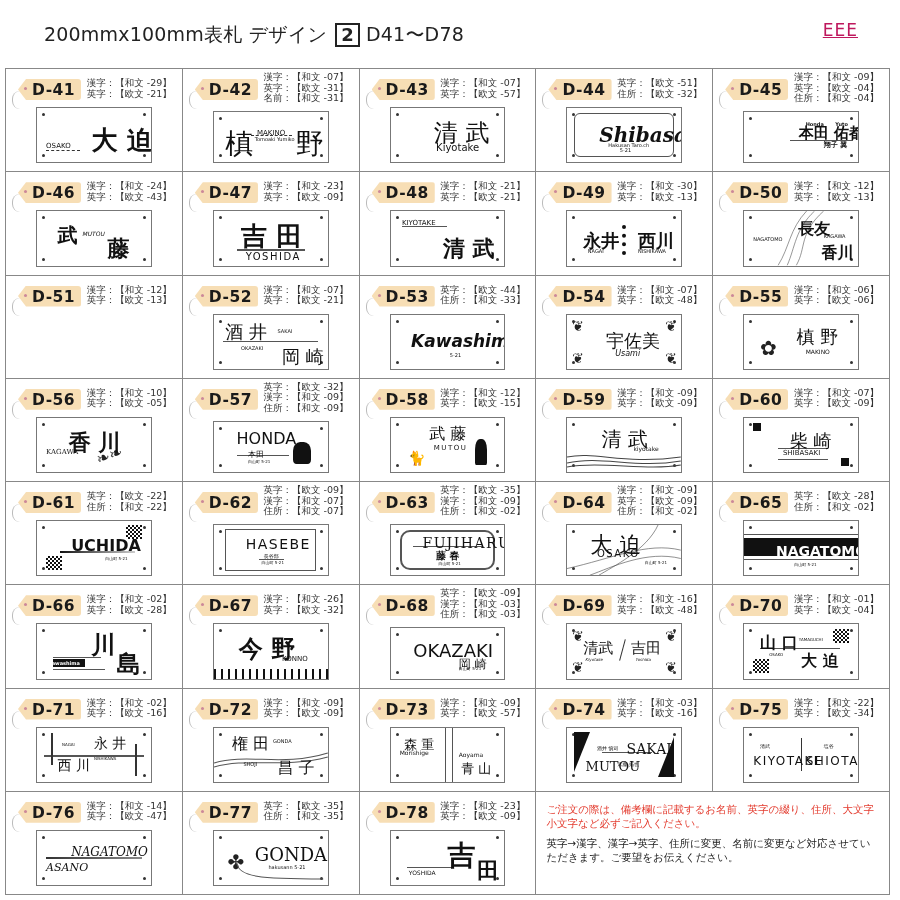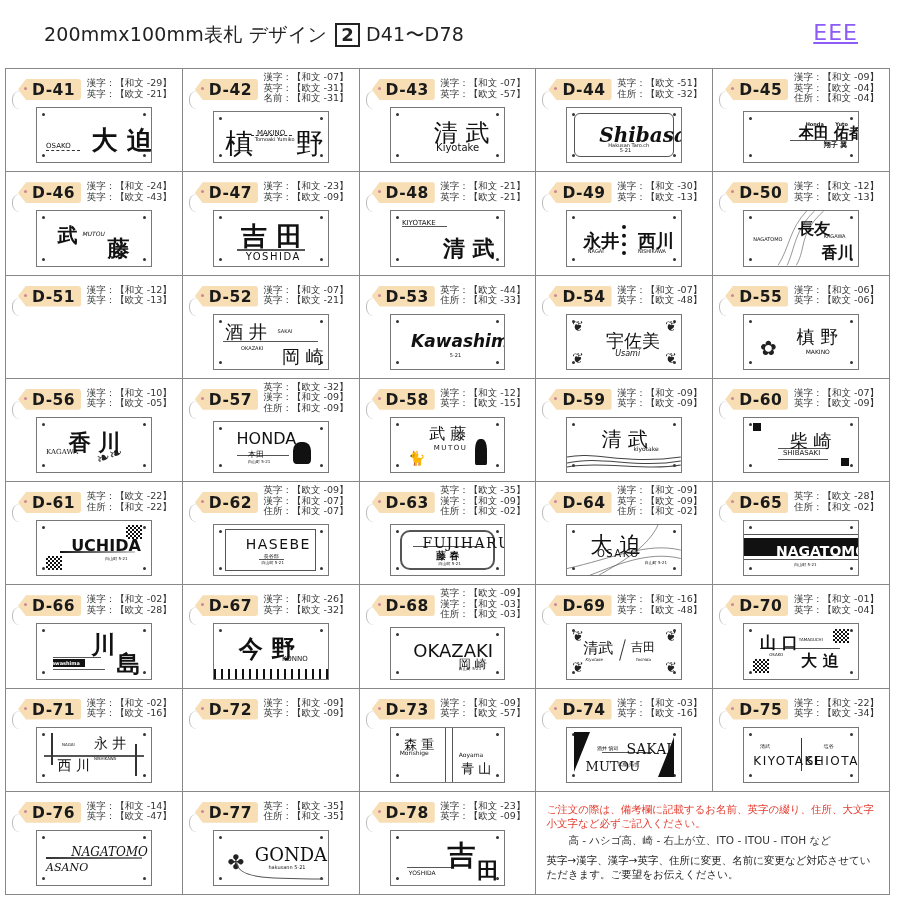--- a/index.html
+++ b/index.html
@@ -1,19 +1,19 @@
 <!DOCTYPE html>
 <html><head>
 <meta charset="utf-8">
 <style>
   * { box-sizing: border-box; margin: 0; padding: 0; }
   body { width: 900px; height: 900px; background: #ffffff; font-family: "DejaVu Sans", sans-serif; color: #222; overflow: hidden; position: relative; }
   .header { position: absolute; top: 22px; left: 44px; font-size: 19px; color: #222; display: flex; align-items: center; letter-spacing: 0.2px; }
   .header .box-num { display: inline-block; border: 2px solid #222; padding: 0 4px; line-height: 20px; font-weight: bold; margin: 0 6px 0 8px; font-size: 18px; }
-  .brand { position: absolute; top: 20px; right: 42px; font-size: 22px; text-decoration: underline; letter-spacing: 1px; color: #8b5cf6; }
+  .brand { position: absolute; top: 20px; right: 42px; font-size: 17px; text-decoration: underline; letter-spacing: 1px; color: #be185d; }
   .grid { position: absolute; left: 5px; top: 68px; width: 885px; height: 827px; display: grid; grid-template-columns: repeat(5, 1fr); grid-template-rows: repeat(8, 1fr); border-top: 1.5px solid #888; border-left: 1.5px solid #888; }
   .cell { border-right: 1.5px solid #888; border-bottom: 1.5px solid #888; position: relative; background: #fff; }
   .tag { position: absolute; left: 12px; top: 10px; background: #f7deb5; font-family: "DejaVu Sans", sans-serif; font-weight: bold; font-size: 15.5px; color: #1a1a1a; padding: 2px 6px 1px 14px; border-radius: 3px 3px 3px 3px; clip-path: polygon(8px 0, 100% 0, 100% 100%, 8px 100%, 0 50%); line-height: 18px; letter-spacing: 0.5px; }
   .tag::before { content: ""; position: absolute; left: 6px; top: 8px; width: 3px; height: 3px; border-radius: 50%; background: #c89; }
   .string { position: absolute; left: 6px; top: 22px; width: 10px; height: 18px; border-left: 1px solid #bbb; border-radius: 8px 0 0 8px; }
   .fonts { position: absolute; right: 10px; top: 3px; font-size: 9.5px; line-height: 10.5px; color: #333; text-align: right; white-space: nowrap; }
   .plate { position: absolute; left: 30px; right: 30px; top: 38px; bottom: 8px; border: 1.5px solid #777; background: #fff; overflow: hidden; }
   .dot { position: absolute; width: 3px; height: 3px; background: #333; border-radius: 50%; }
   .dot.tl { left: 5px; top: 5px; } .dot.tr { right: 5px; top: 5px; } .dot.bl { left: 5px; bottom: 5px; } .dot.br { right: 5px; bottom: 5px; }
   .pt { position: absolute; white-space: nowrap; color: #111; }
@@ -611,21 +611,21 @@
         <div class="dot bl"></div>
         <div class="dot br"></div>
         <div style="position: absolute; inset: 0px;">
           <div style="position:absolute;left:4%;top:6%;font-size:14px">❦</div>
           <div style="position:absolute;right:4%;top:6%;font-size:14px">❦</div>
           <div style="position:absolute;left:4%;bottom:6%;font-size:14px">❦</div>
           <div style="position:absolute;right:4%;bottom:6%;font-size:14px">❦</div>
           <div style="position:absolute;left:48%;top:28%;width:1px;height:40%;background:#333;transform:rotate(15deg)"></div>
         </div>
         <div class="pt k" style="left: 14%; top: 28%; font-size: 15px;">清武</div>
-        <div class="pt k" style="left: 56%; top: 28%; font-size: 12px;">吉田</div>
+        <div class="pt k" style="left: 56%; top: 28%; font-size: 15px;">吉田</div>
         <div class="pt" style="left: 16%; top: 60%; font-size: 4px; font-style: italic;">Kiyotake</div>
         <div class="pt" style="left: 60%; top: 60%; font-size: 4px; font-style: italic;">Yoshida</div>
       </div>
     </div>
     <div class="cell">
       <div class="string"></div>
       <div class="tag">D-70</div>
       <div class="fonts" style="top: 9px;">
         <div>漢字：【和文 -01】</div>
         <div>英字：【欧文 -04】</div>
@@ -669,20 +669,36 @@
         <div class="pt" style="left: 50%; top: 52%; font-size: 4px;">NISHIKAWA</div>
       </div>
     </div>
     <div class="cell">
       <div class="string"></div>
       <div class="tag">D-72</div>
       <div class="fonts" style="top: 9px;">
         <div>漢字：【和文 -09】</div>
         <div>英字：【欧文 -09】</div>
       </div>
+      <div class="plate">
+        <div class="dot tl"></div>
+        <div class="dot tr"></div>
+        <div class="dot bl"></div>
+        <div class="dot br"></div>
+        <div style="position: absolute; inset: 0px;">
+          <svg style="position:absolute;left:0;top:40%" width="100%" height="20" viewBox="0 0 100 20" preserveAspectRatio="none">
+            <path d="M0 14 C30 4 60 18 100 4" stroke="#555" fill="none"></path>
+            <path d="M0 18 C30 8 60 20 100 8" stroke="#555" fill="none"></path>
+          </svg>
+        </div>
+        <div class="pt k" style="left: 16%; top: 12%; font-size: 16px;">権 田</div>
+        <div class="pt" style="left: 52%; top: 20%; font-size: 5px;">GONDA</div>
+        <div class="pt" style="left: 26%; top: 62%; font-size: 5px;">SHOJI</div>
+        <div class="pt k" style="left: 56%; top: 56%; font-size: 16px;">昌 子</div>
+      </div>
     </div>
     <div class="cell">
       <div class="string"></div>
       <div class="tag">D-73</div>
       <div class="fonts" style="top: 9px;">
         <div>漢字：【和文 -09】</div>
         <div>英字：【欧文 -57】</div>
       </div>
       <div class="plate">
         <div class="dot tl"></div>
@@ -798,16 +814,15 @@
         <div style="position: absolute; inset: 0px;">
           <div class="hr" style="left:14%;top:66%;width:42%"></div>
         </div>
         <div class="pt k" style="left: 50%; top: 12%; font-size: 28px; font-weight: bold;">吉</div>
         <div class="pt k" style="left: 76%; top: 46%; font-size: 22px; font-weight: bold;">田</div>
         <div class="pt" style="left: 16%; top: 70%; font-size: 6px;">YOSHIDA</div>
       </div>
     </div>
     <div class="cell note">
       <div class="red">ご注文の際は、備考欄に記載するお名前、英字の綴り、住所、大文字小文字など必ずご記入ください。</div>
-      <div class="ex">高 - ハシゴ高、崎 - 右上が立、ITO - ITOU - ITOH など</div>
       <div class="blk">英字→漢字、漢字→英字、住所に変更、名前に変更など対応させていただきます。ご要望をお伝えください。</div>
     </div>
   </div>
 
 </body></html>

